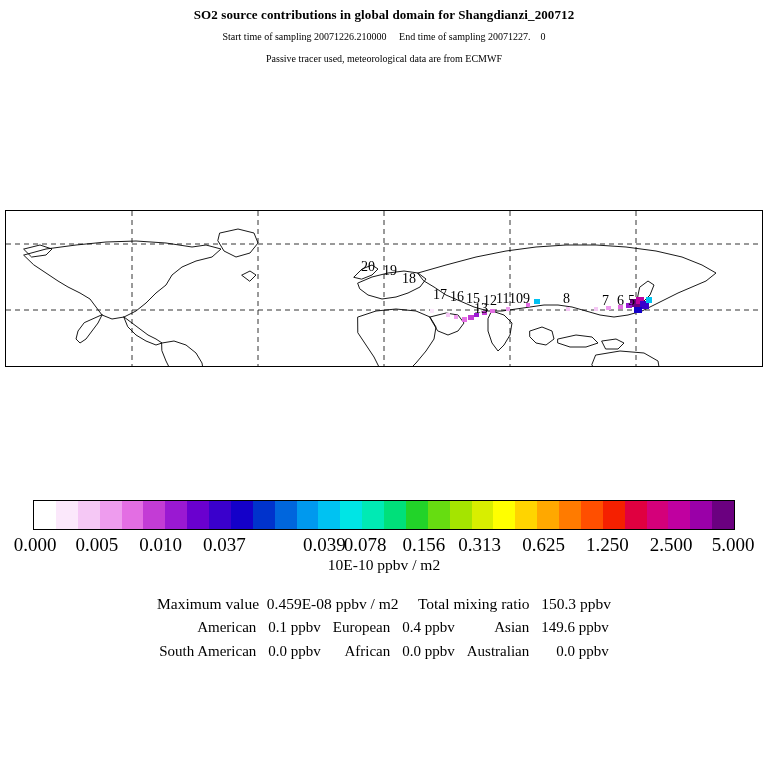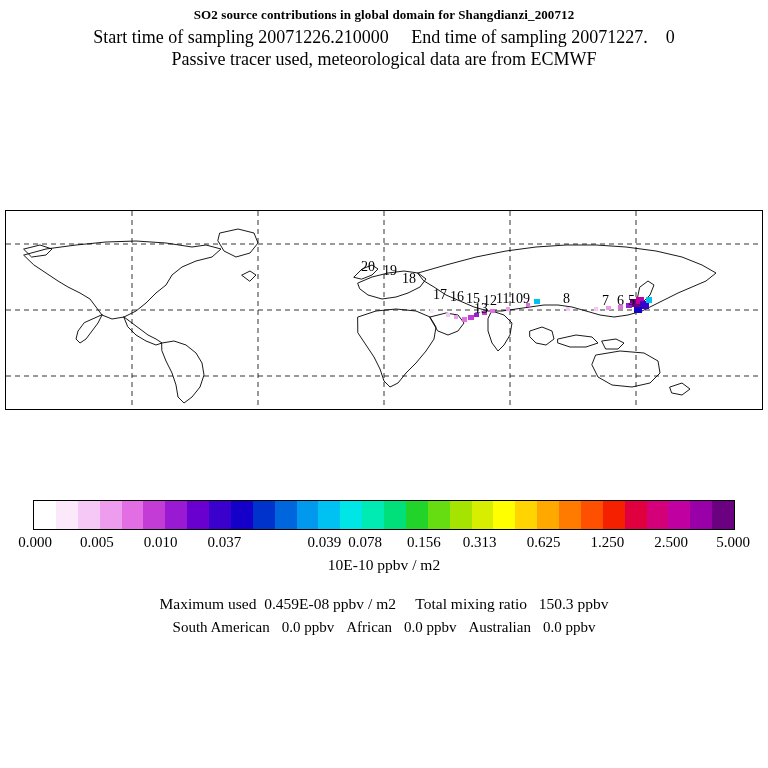--- a/index.html
+++ b/index.html
@@ -26,39 +26,39 @@
     text-align: center;
     padding-top: 4px;
   }
   .title {
     font-size: 13px;
     font-weight: bold;
     letter-spacing: 0.1px;
     line-height: 22px;
   }
   .subline {
-    font-size: 18px;
+    font-size: 10px;
     line-height: 22px;
     white-space: pre;
   }
 
   
   .map-wrap {
     position: absolute;
     left: 5px;
     top: 210px;
     width: 758px;
     height: 200px;
   }
   .map-frame {
     position: absolute;
     left: 0;
     top: 0;
     width: 758px;
-    height: 200px;
+    height: 157px;
     border: 1px solid #000;
     box-sizing: border-box;
     background: #ffffff;
     overflow: hidden;
   }
   .map-svg {
     position: absolute;
     left: 0;
     top: 0;
   }
@@ -93,21 +93,21 @@
   }
   .cbar-ticks {
     position: absolute;
     left: 0;
     top: 34px;
     width: 768px;
     height: 16px;
   }
   .cbar-ticks span {
     position: absolute;
-    font-size: 15px;
+    font-size: 19px;
     transform: translateX(-50%);
     white-space: nowrap;
   }
   .cbar-unit {
     position: absolute;
     top: 56px;
     width: 768px;
     text-align: center;
     font-size: 15.5px;
   }
@@ -301,24 +301,32 @@
         <span style="left: 479.727px;">0.313</span>
         <span style="left: 543.545px;">0.625</span>
         <span style="left: 607.364px;">1.250</span>
         <span style="left: 671.182px;">2.500</span>
         <span style="left: 733px;">5.000</span>
       </div>
     <div class="cbar-unit">10E-10 ppbv / m2</div>
   </div>
 
   <div class="footer">
-    <div class="row1"><span>Maximum used</span>&nbsp;&nbsp;<span>0.459E-08 ppbv / m2</span>&nbsp;&nbsp;&nbsp;&nbsp;&nbsp;<span>Total mixing ratio</span>&nbsp;&nbsp;&nbsp;<span>150.3 ppbv</span></div>
+    <div class="row1"><span>Maximum value</span>&nbsp;&nbsp;<span>0.459E-08 ppbv / m2</span>&nbsp;&nbsp;&nbsp;&nbsp;&nbsp;<span>Total mixing ratio</span>&nbsp;&nbsp;&nbsp;<span>150.3 ppbv</span></div>
 
     <table class="foot-table">
       <tbody>
+          <tr>
+        <td class="fc-name">American</td>
+        <td class="fc-val">0.1 ppbv</td>
+        <td class="fc-name">European</td>
+        <td class="fc-val">0.4 ppbv</td>
+        <td class="fc-name">Asian</td>
+        <td class="fc-val">149.6 ppbv</td>
+      </tr>
       <tr>
         <td class="fc-name">South American</td>
         <td class="fc-val">0.0 ppbv</td>
         <td class="fc-name">African</td>
         <td class="fc-val">0.0 ppbv</td>
         <td class="fc-name">Australian</td>
         <td class="fc-val">0.0 ppbv</td>
       </tr>
     </tbody>
       </table>

